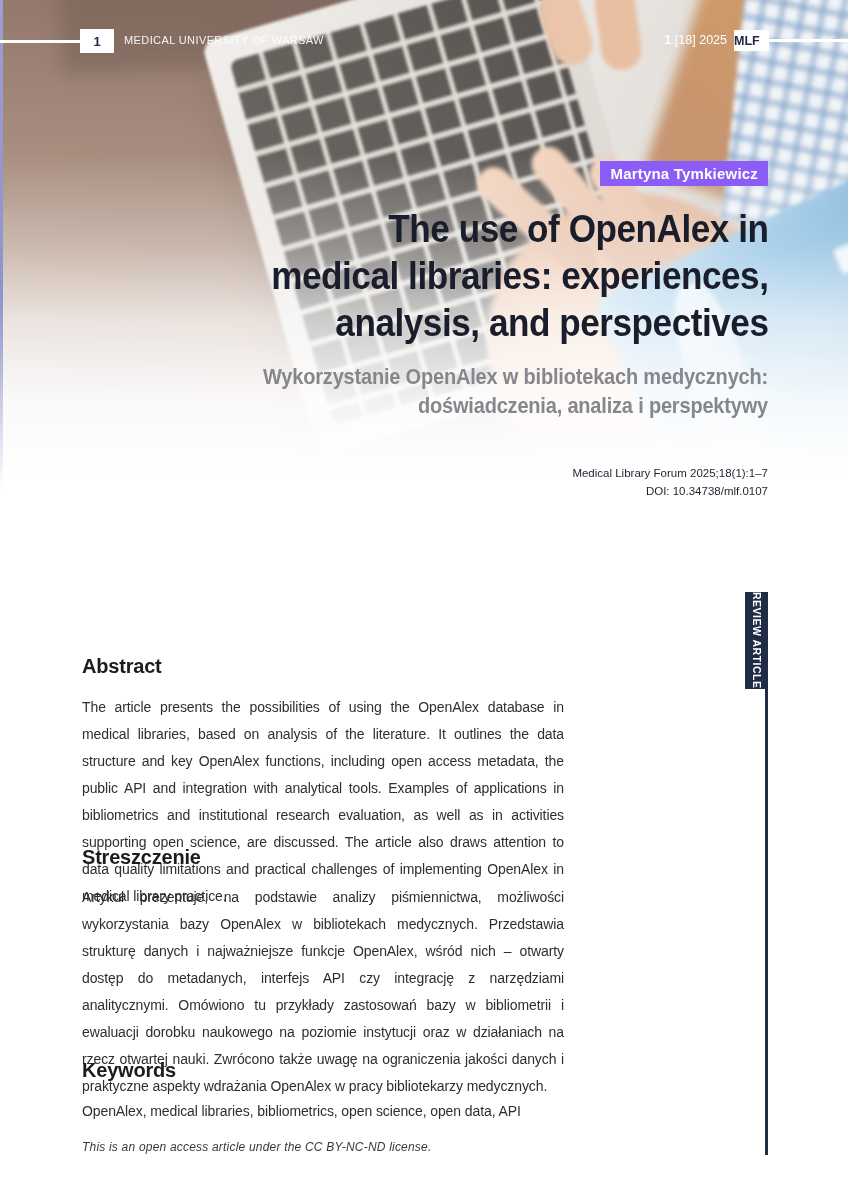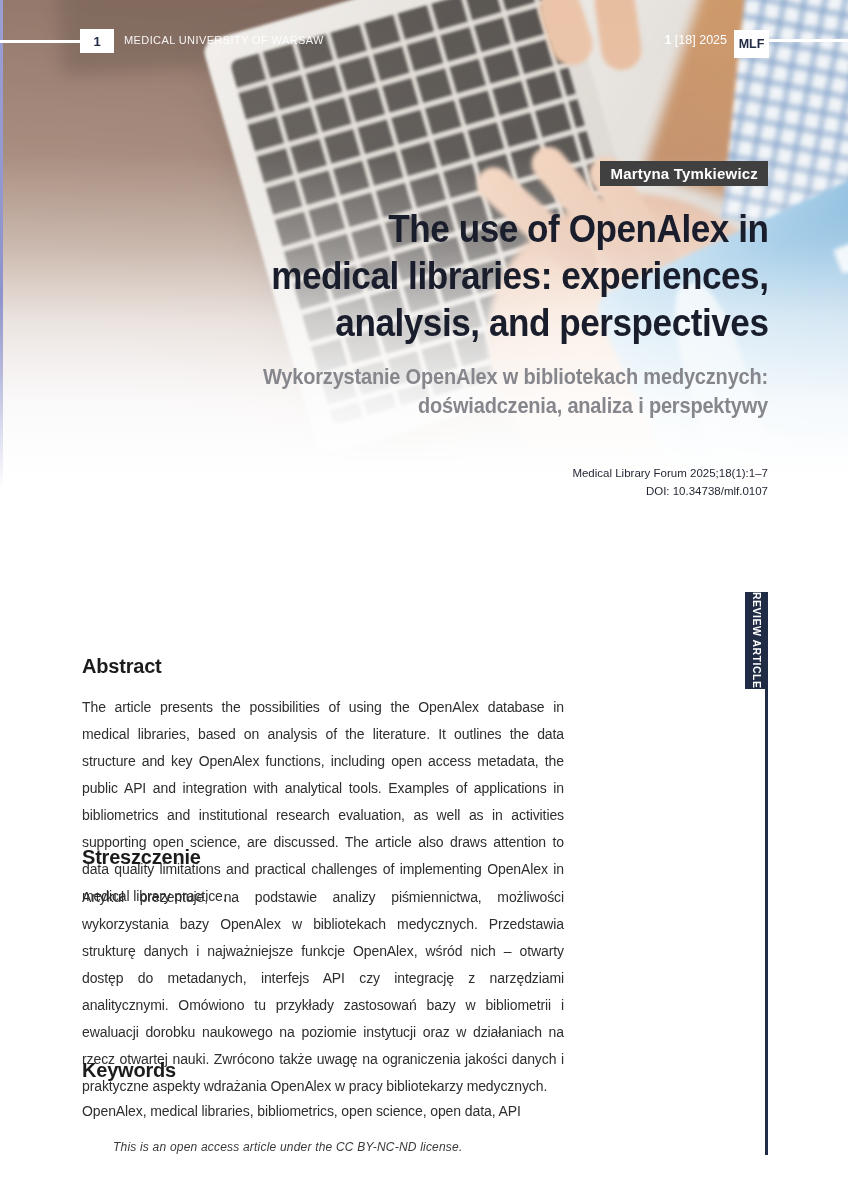--- a/index.html
+++ b/index.html
@@ -70,24 +70,24 @@
     background:linear-gradient(180deg,#9aa0d4 0%,#8d94cd 60%, rgba(141,148,205,0) 100%); }
   
   .hline-left { position:absolute; left:0; top:40px; width:80px; height:3px; background:#fff; }
   .hline-right { position:absolute; left:768px; top:39px; width:80px; height:3px; background:#fff; }
   .page-badge { position:absolute; left:80px; top:29px; width:34px; height:24px; background:#fff;
     color:#202b45; font-weight:700; font-size:13px; display:flex; align-items:center; justify-content:center; }
   .institution { position:absolute; left:124px; top:34px; color:rgba(255,255,255,.93);
     font-size:11px; letter-spacing:.4px; }
   .issue { position:absolute; right:121px; top:33px; color:#fff; font-size:12.5px; }
   .issue b { font-weight:700; }
-  .mlf-badge { position:absolute; left:734px; top:30px; width:35px; height:28px; background:#fff;
-    color:#202b45; font-weight:700; font-size:12.5px; display:flex; align-items:center; justify-content:center; }
+  .mlf-badge { position:absolute; left:734px; top:30px; width:35px; height:21px; background:#fff;
+    color:#202b45; font-weight:700; font-size:12.5px; display:flex; align-items:center; }
   
-  .author-badge { position:absolute; right:80px; top:161px; background:#404040; color:#fff;
+  .author-badge { position:absolute; right:80px; top:161px; background:#8b5cf6; color:#fff;
     font-weight:700; font-size:15px; padding:4px 10px; letter-spacing:.2px; }
   .title { position:absolute; right:80px; top:205px; text-align:right; color:#1a1e2c;
     font-size:39px; font-weight:700; line-height:47px; letter-spacing:-.5px;
     transform:scaleX(.9); transform-origin:100% 0; white-space:nowrap; }
   .title span { display:block; }
   .subtitle { position:absolute; right:80px; top:363px; text-align:right; color:#86868d;
     font-size:21.5px; font-weight:700; line-height:29px; letter-spacing:-.2px;
     transform:scaleX(.93); transform-origin:100% 0; white-space:nowrap; }
   .subtitle span { display:block; }
   .citation { position:absolute; right:80px; top:464px; text-align:right; color:#1f2330;
@@ -104,21 +104,21 @@
   .review-line { position:absolute; left:765px; top:689px; width:3px; height:466px; background:#202b45; }
   
   .sec-heading { position:absolute; left:82px; width:482px; color:#1c1c1c;
     font-size:20px; font-weight:700; letter-spacing:-.2px; }
   .sec-text { position:absolute; left:82px; width:482px; color:#2e2e2e;
     font-size:14px; line-height:27px; text-align:justify; letter-spacing:-.1px; }
   .h-abstract { top:655px; }   .t-abstract { top:694px; }
   .h-stresz   { top:846px; }   .t-stresz   { top:884px; }
   .h-keywords { top:1059px; }  .t-keywords { top:1098px; text-align:left; }
   .license { position:absolute; left:82px; top:1140px; width:482px; color:#3a3a3a;
-    font-size:12px; font-style:italic; letter-spacing:.2px;margin-left:31px; }
+    font-size:12px; font-style:italic; letter-spacing:.2px; }
 </style>
 </head>
 <body>
 
 <div class="page">
 
   <div class="hero">
     <div class="layer wood-main"></div>
     <div class="layer wood-strip"></div>
     <div class="layer wood-lower"></div>

